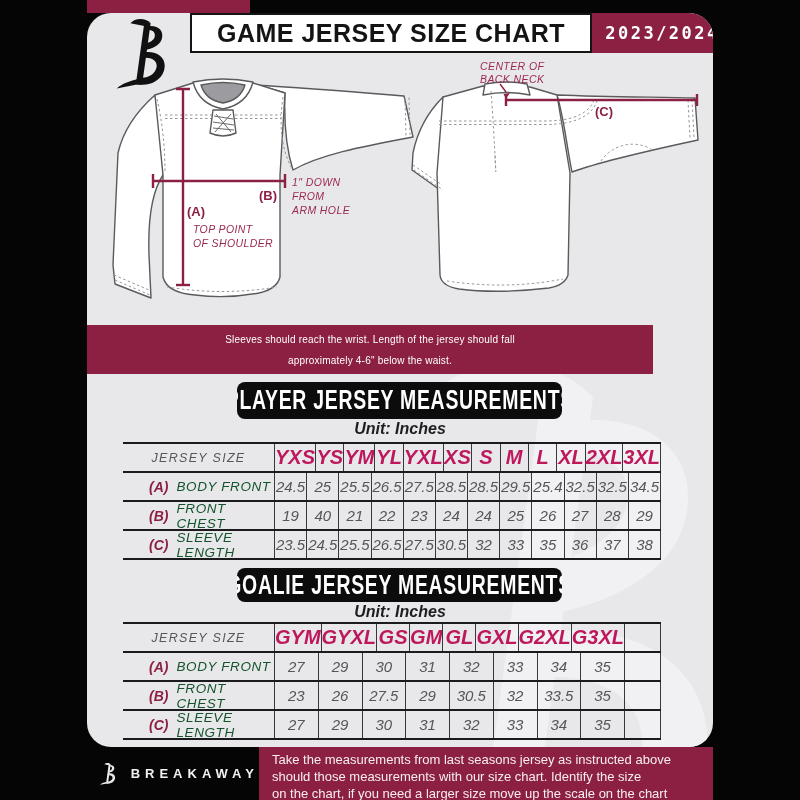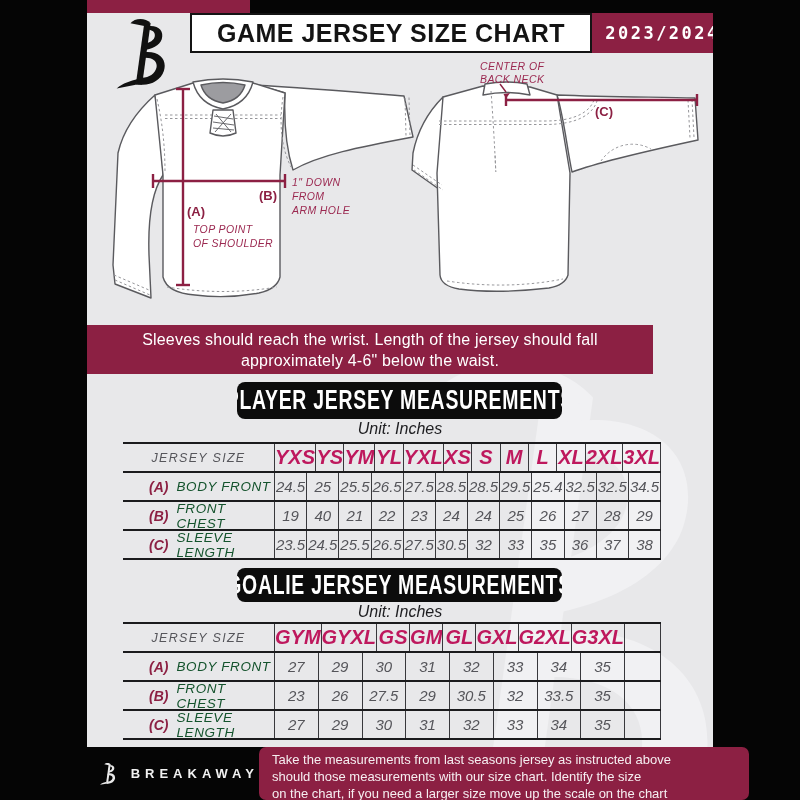--- a/index.html
+++ b/index.html
@@ -1,48 +1,48 @@
 <!DOCTYPE html>
 <html><head>
 <meta charset="utf-8">
 <style>
   html,body{margin:0;padding:0;}
   body{
     width:800px;height:800px;position:relative;background:#050505;
     font-family:"Liberation Sans",sans-serif;overflow:hidden;
   }
   .accent-top{position:absolute;left:87px;top:0;width:163px;height:13px;background:#8C2043;}
-  .card{position:absolute;left:87px;top:13px;width:626px;height:734px;background:#E8E8EA;overflow:hidden;}
+  .card{position:absolute;left:87px;top:13px;width:626px;height:734px;background:#E8E8EA;overflow:hidden;border-radius:24px;}
   .watermark{position:absolute;left:205px;top:350px;width:430px;height:568px;opacity:1;}
   .title-box{
     position:absolute;left:103px;top:0;width:402px;height:40px;background:#fff;
     border:2px solid #141414;box-sizing:border-box;display:flex;align-items:center;justify-content:center;
     font-size:25px;font-weight:bold;letter-spacing:.5px;color:#141414;
   }
   .year-box{
     position:absolute;left:505px;top:0;width:141px;height:40px;background:#8C2043;
     display:flex;align-items:center;justify-content:center;color:#fff;
     font-family:"DejaVu Sans Mono",monospace;font-weight:bold;font-size:17px;letter-spacing:2.5px;
   }
   .logo-header{position:absolute;left:26px;top:6px;width:54px;height:70px;}
   .jerseys{position:absolute;left:0;top:40px;width:626px;height:272px;}
   .banner{
     position:absolute;left:0;top:312px;width:566px;height:49px;background:#8C2043;
     display:flex;flex-direction:column;align-items:center;justify-content:center;
-    color:#fff;font-size:16px;line-height:21px;letter-spacing:.2px;text-align:center;
+    color:#fff;font-size:10px;line-height:21px;letter-spacing:.2px;text-align:center;
   }
   .section-pill{
     position:absolute;left:150px;width:325px;background:#0c0c0c;border-radius:8px;
     display:flex;align-items:center;justify-content:center;color:#fff;overflow:hidden;
   }
   .pill-player{top:369px;height:37px;}
   .pill-goalie{top:555px;height:34px;}
   .condensed{font-size:27px;font-weight:bold;letter-spacing:1px;transform:scaleX(.72);white-space:nowrap;}
   .unit{
-    position:absolute;left:0;width:626px;text-align:center;font-style:italic;font-weight:normal;
+    position:absolute;left:0;width:626px;text-align:center;font-style:italic;font-weight:bold;
     font-size:16px;color:#1d1d20;
   }
   .unit-player{top:407px;}
   .unit-goalie{top:590px;}
   .mtable{position:absolute;left:36px;width:538px;border-top:2px solid #1b1b1d;}
   .table-player{top:429px;}
   .table-goalie{top:609px;}
   .trow{display:flex;align-items:stretch;height:27px;border-bottom:2px solid #1b1b1d;font-style:italic;}
   .tcell{display:flex;align-items:center;justify-content:center;box-sizing:border-box;}
   .corner,.rowlab{flex:0 0 151px;}
@@ -53,22 +53,22 @@
   .val{flex:1;border-left:1.5px solid #38383c;color:#55555a;font-size:15px;}
   .trow .val:last-child{border-right:1.5px solid #38383c;}
   .thead .val{font-weight:bold;font-size:20px;color:#be185d;}
   .table-goalie .val:last-child{flex:0 0 37px;}
   .footer-brand{
     position:absolute;left:99px;top:747px;width:160px;height:53px;background:#050505;
     display:flex;align-items:center;justify-content:center;gap:15px;
   }
   .footer-brand-text{color:#f1f1f1;font-weight:bold;font-size:13px;letter-spacing:5px;}
   .footer-note{
-    position:absolute;left:259px;top:747px;width:490px;height:53px;background:#8C2043;
-    box-sizing:border-box;padding:5px 0 0 13px;color:#F6EEF1;font-size:13px;line-height:16.8px;border-radius:7px;
+    position:absolute;left:259px;top:747px;width:454px;height:53px;background:#8C2043;
+    box-sizing:border-box;padding:5px 0 0 13px;color:#F6EEF1;font-size:13px;line-height:16.8px;
   }
   svg text{font-family:"Liberation Sans",sans-serif;}
   .svg-note{font-style:italic;font-size:10.5px;letter-spacing:.4px;fill:#9B2850;}
   .svg-key{font-weight:bold;font-size:13px;fill:#8C2043;}
 </style>
 </head>
 <body>
 
 <svg width="0" height="0" style="position:absolute" aria-hidden="true">
   <defs>

